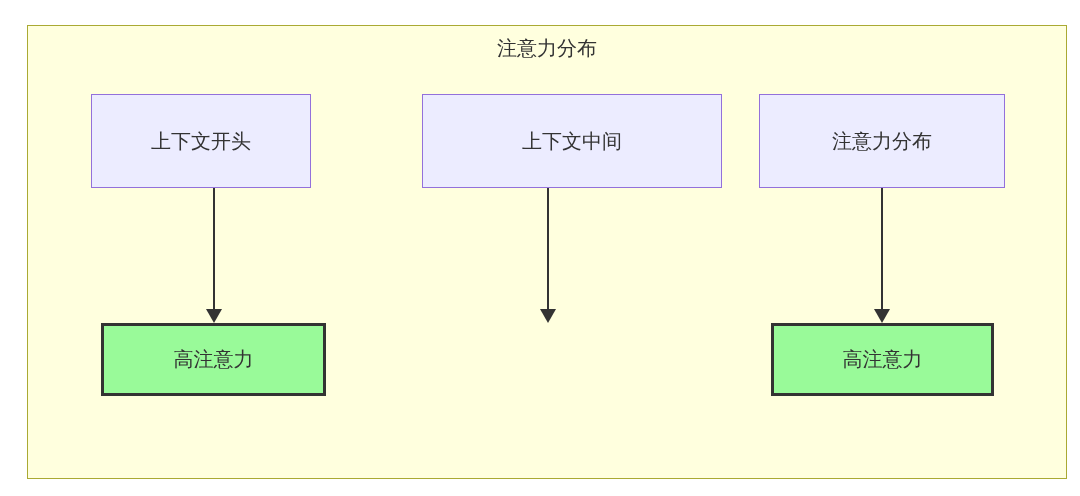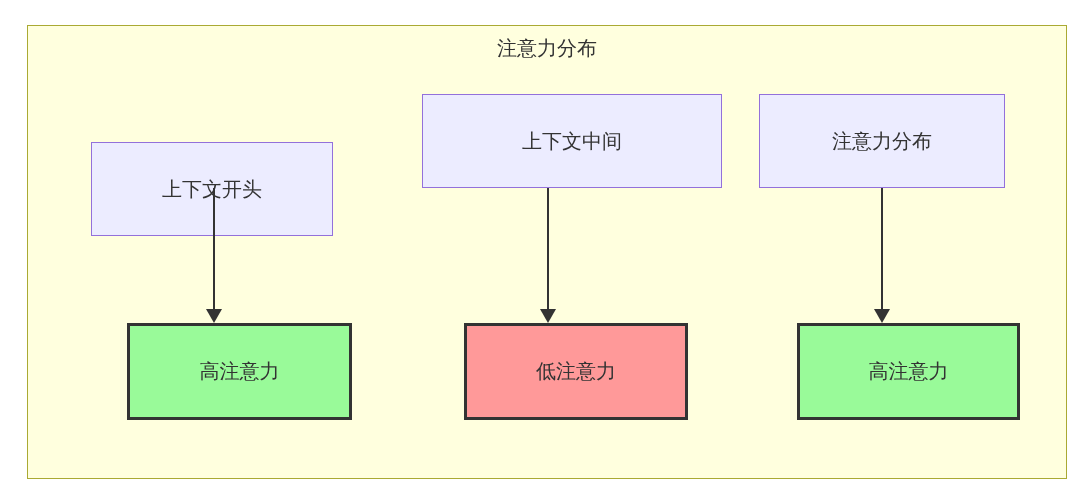--- a/index.html
+++ b/index.html
@@ -35,29 +35,28 @@
     font-size: 20px;
     color: #333333;
     text-align: center;
   }
   .node-top {
     top: 68px;
     height: 94px;
     background: #ececff;
     border: 1px solid #9370db;
   }
-  .node-top.n1 { left: 63px;  width: 242px; margin-top: 48px; }
+  .node-top.n1 { left: 63px;  width: 220px; }
   .node-top.n2 { left: 394px; width: 300px; }
   .node-top.n3 { left: 731px; width: 246px; }
 
   .node-bottom {
     top: 297px;
-    height: 97px;
+    height: 73px;
     border: 3px solid #333333;
-    margin-left: 26px;
   }
   .node-bottom.b1 { left: 73px;  width: 225px; }
   .node-bottom.b2 { left: 410px; width: 224px; }
   .node-bottom.b3 { left: 743px; width: 223px; }
 
   .arrow {
     position: absolute;
     top: 162px;
     width: 16px; height: 135px;
     display: flex;
@@ -106,21 +105,18 @@
       <div class="arrow-head" style="border-top-color: rgb(51, 51, 51);"></div>
     </div>
     <div class="arrow a3">
       <div class="arrow-line" style="background-color: rgb(51, 51, 51);"></div>
       <div class="arrow-head" style="border-top-color: rgb(51, 51, 51);"></div>
     </div>
 
     <div class="node node-bottom b1" style="background-color: rgb(153, 250, 153); border-color: rgb(51, 51, 51);">
       <span>高注意力</span>
     </div>
-    <div class="node node-bottom b2" style="background-color: rgb(255, 153, 153); border-color: rgb(51, 51, 51);">
-      <span>低注意力</span>
-    </div>
     <div class="node node-bottom b3" style="background-color: rgb(153, 250, 153); border-color: rgb(51, 51, 51);">
       <span>高注意力</span>
     </div>
 
   </div>
 </div>
 
 </body></html>

